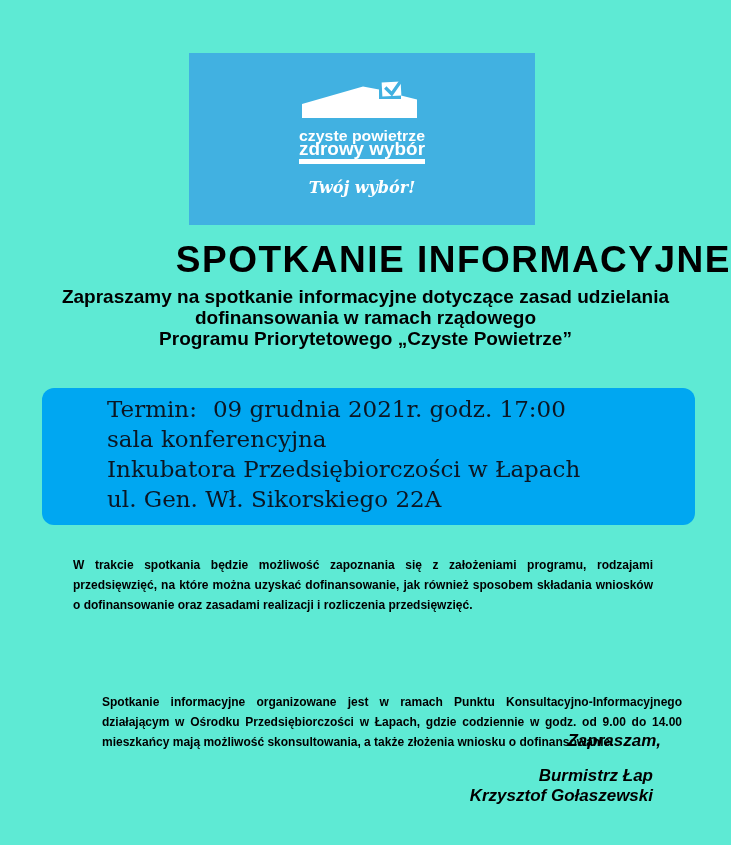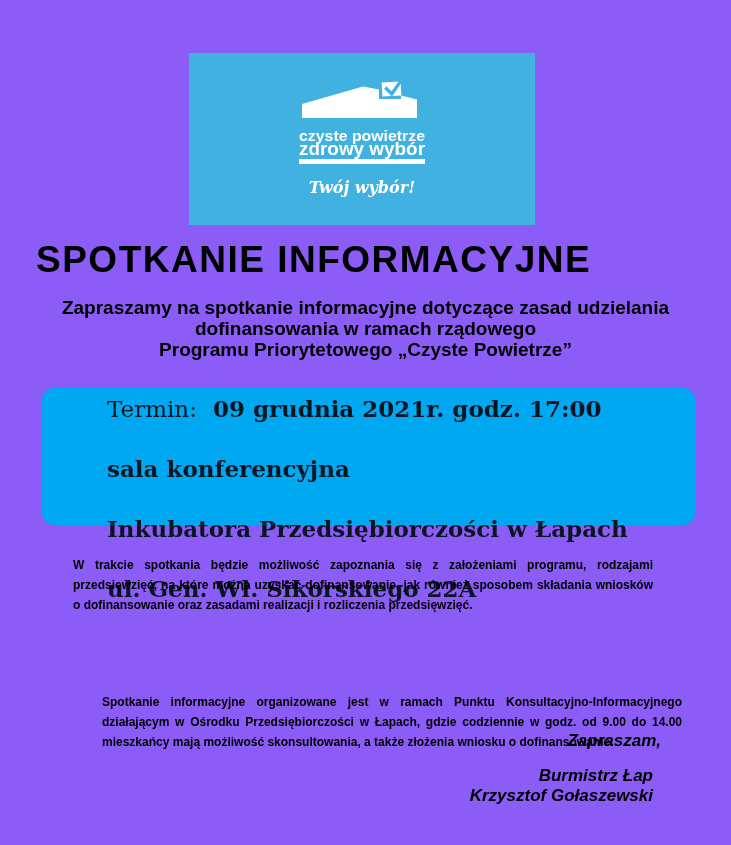--- a/index.html
+++ b/index.html
@@ -1,45 +1,45 @@
 <!DOCTYPE html>
 <html><head>
 <meta charset="utf-8">
 <style>
   html,body { margin:0; padding:0; background:#ffffff; }
   .poster {
-    position:relative; width:731px; height:845px; background:#8b5cf6;
+    position:relative; width:731px; height:845px; background:#5eead4;
     font-family:"Liberation Sans", sans-serif; color:#000; overflow:hidden;
   }
 
   
   .logo { position:absolute; left:189px; top:53px; width:346px; height:172px; }
   .logo svg { display:block; width:100%; height:100%; }
   .logo-t1 { font-family:"Liberation Sans", sans-serif; font-weight:bold; font-size:15.5px; fill:#ffffff; }
   .logo-t2 { font-family:"Liberation Sans", sans-serif; font-weight:bold; font-size:18px; fill:#ffffff; }
   .logo-tag { font-family:"DejaVu Serif", serif; font-style:italic; font-weight:bold; font-size:16px; fill:#ffffff; }
 
   
   .title {
-    position:absolute; left:0; right:0; top:239px; text-align:left;
+    position:absolute; left:0; right:0; top:239px; text-align:right;
     font-size:37px; font-weight:bold; letter-spacing:1.5px; white-space:nowrap;padding-left:36px;
   }
   .subtitle {
-    position:absolute; left:30px; right:30px; top:297px; text-align:center;
+    position:absolute; left:30px; right:30px; top:286px; text-align:center;
     font-size:19px; font-weight:bold; line-height:21px; white-space:pre-line;
   }
 
   
   .schedule-box {
     position:absolute; left:42px; top:388px; width:653px; height:137px;
     border-radius:12px; box-sizing:border-box; padding:6px 18px 0 65px;
     font-family:"DejaVu Serif", serif; font-size:23px; line-height:30px;
   }
   .sched-label { font-weight:normal; margin-right:16px; }
-  .sched-strong { font-weight:bold;margin-top:30px; }
+  .sched-strong { font-weight:normal; }
 
   
   .para {
     position:absolute; left:73px; width:580px; text-align:justify;
     font-size:12px; font-weight:bold; line-height:20px;
   }
   .para1 { top:555px; }
   .para2 { top:692px;margin-left:29px; }
 
   

